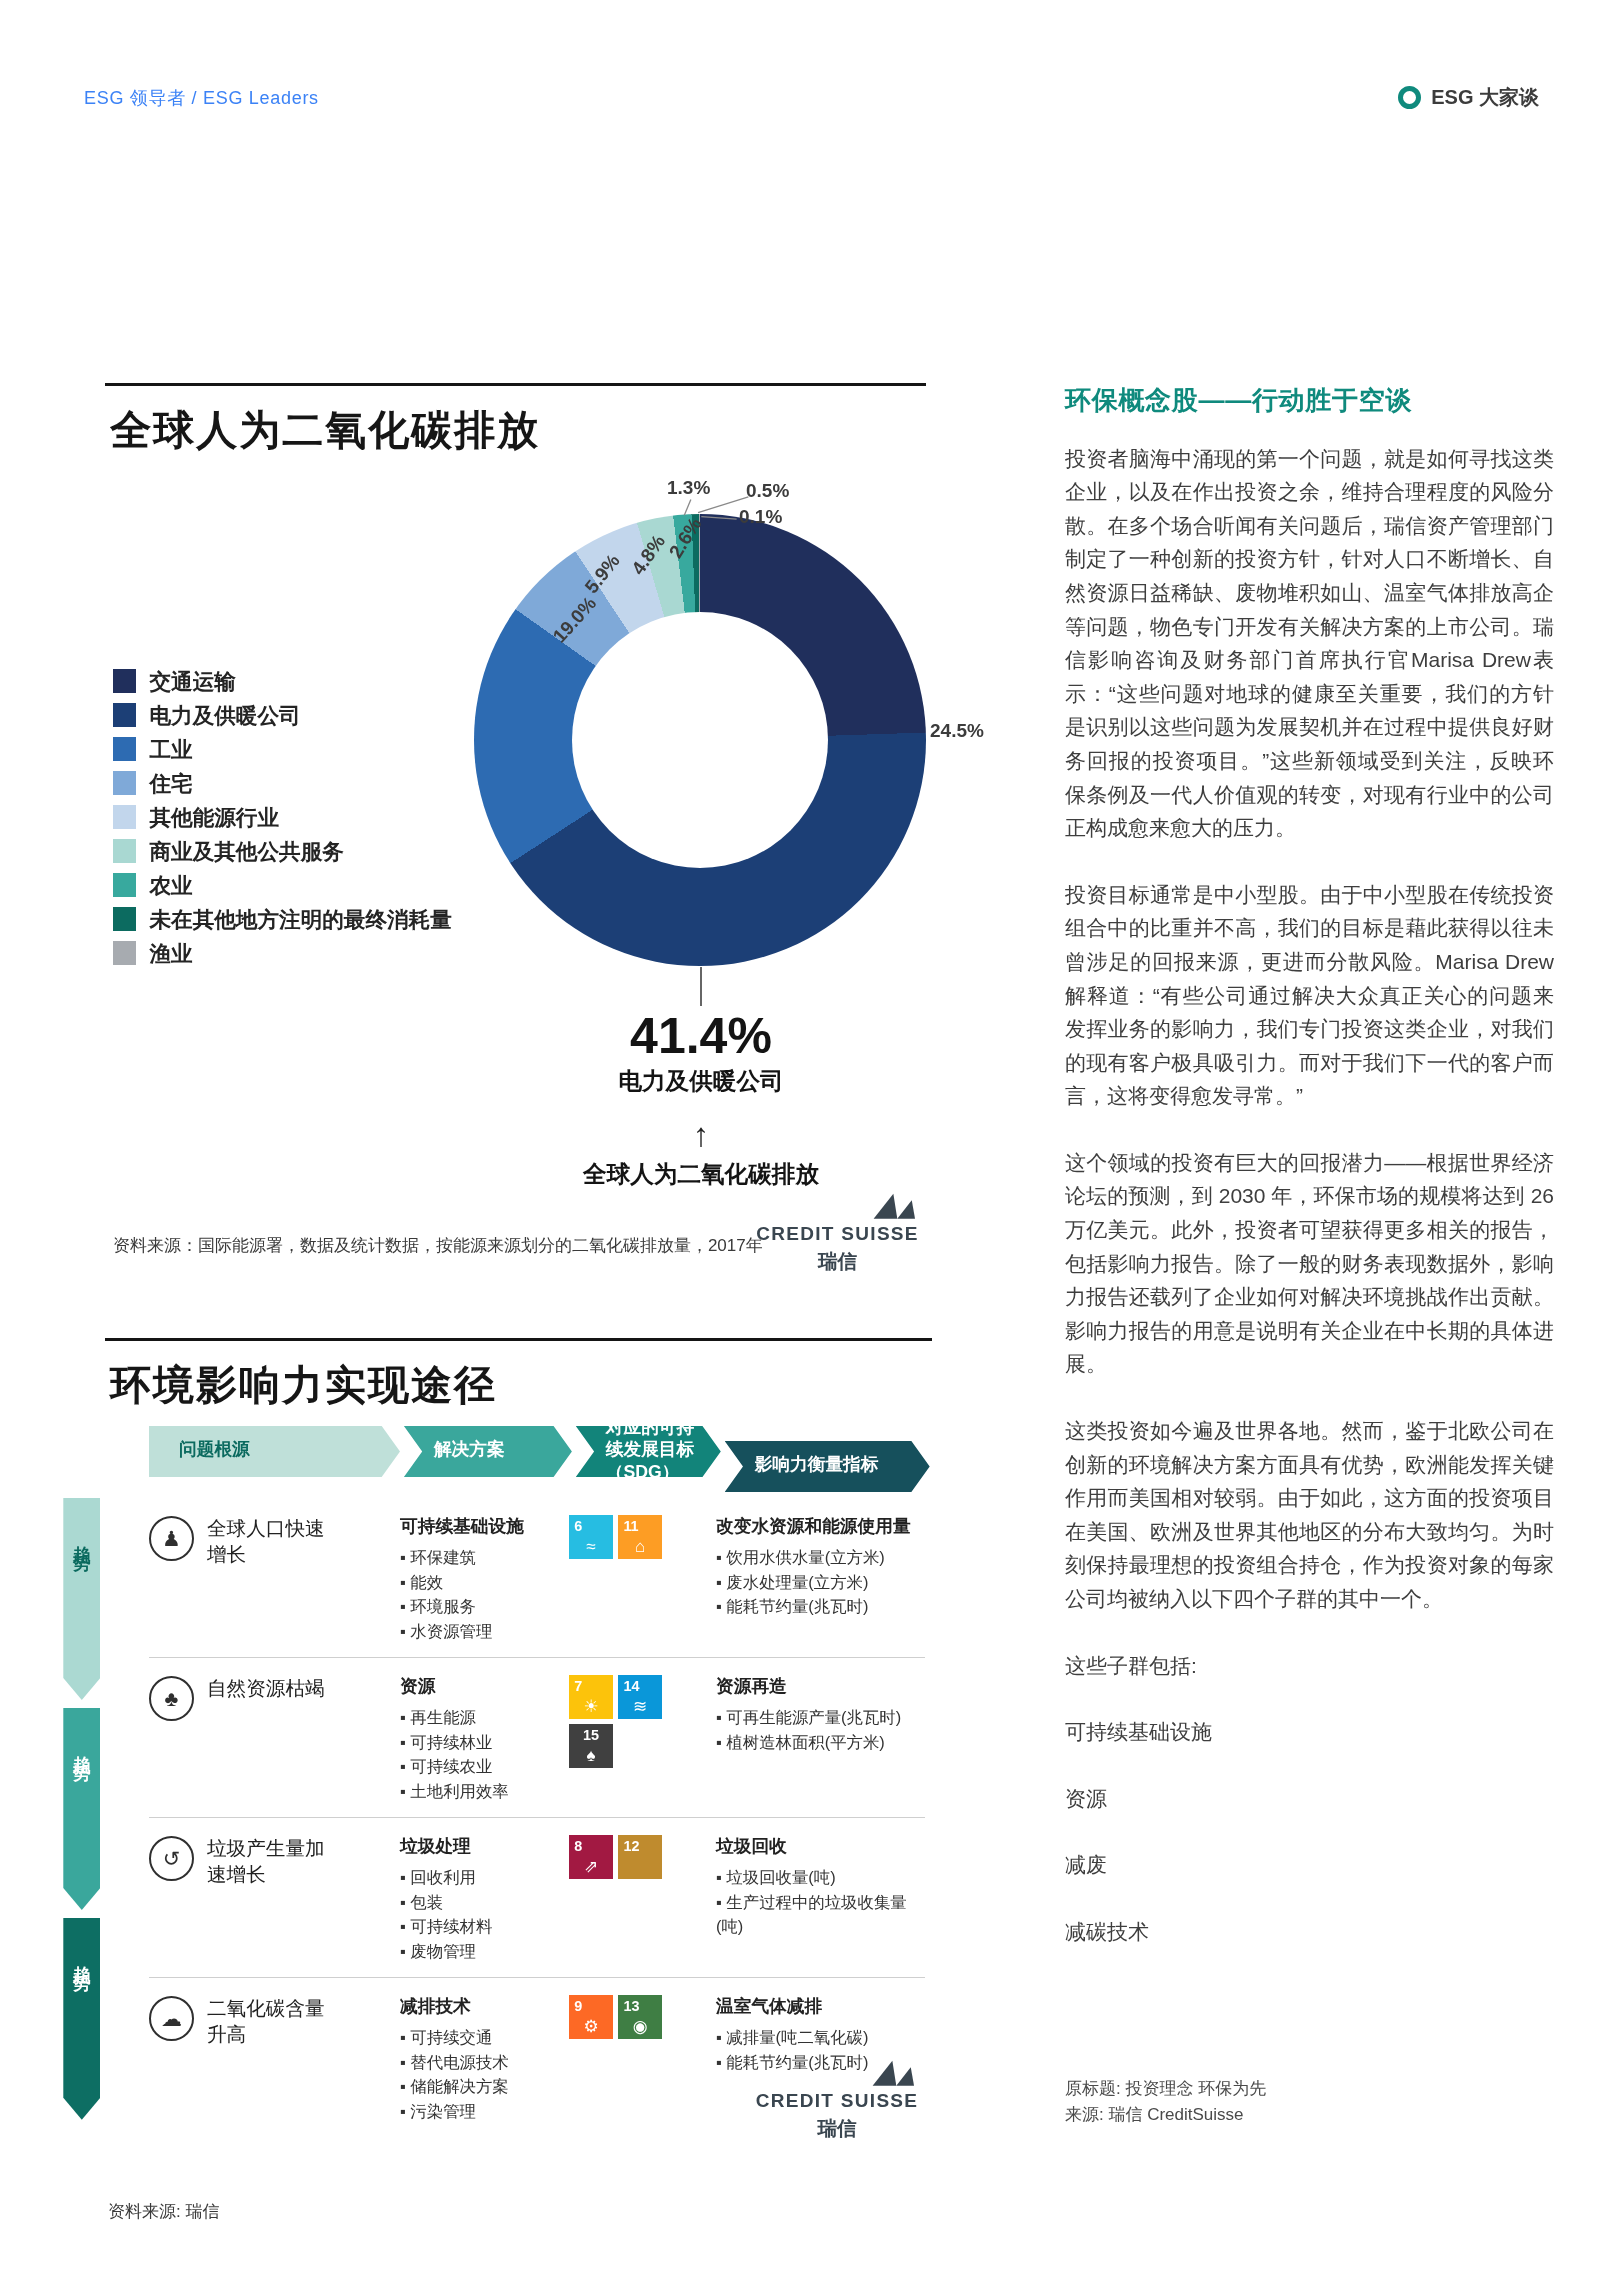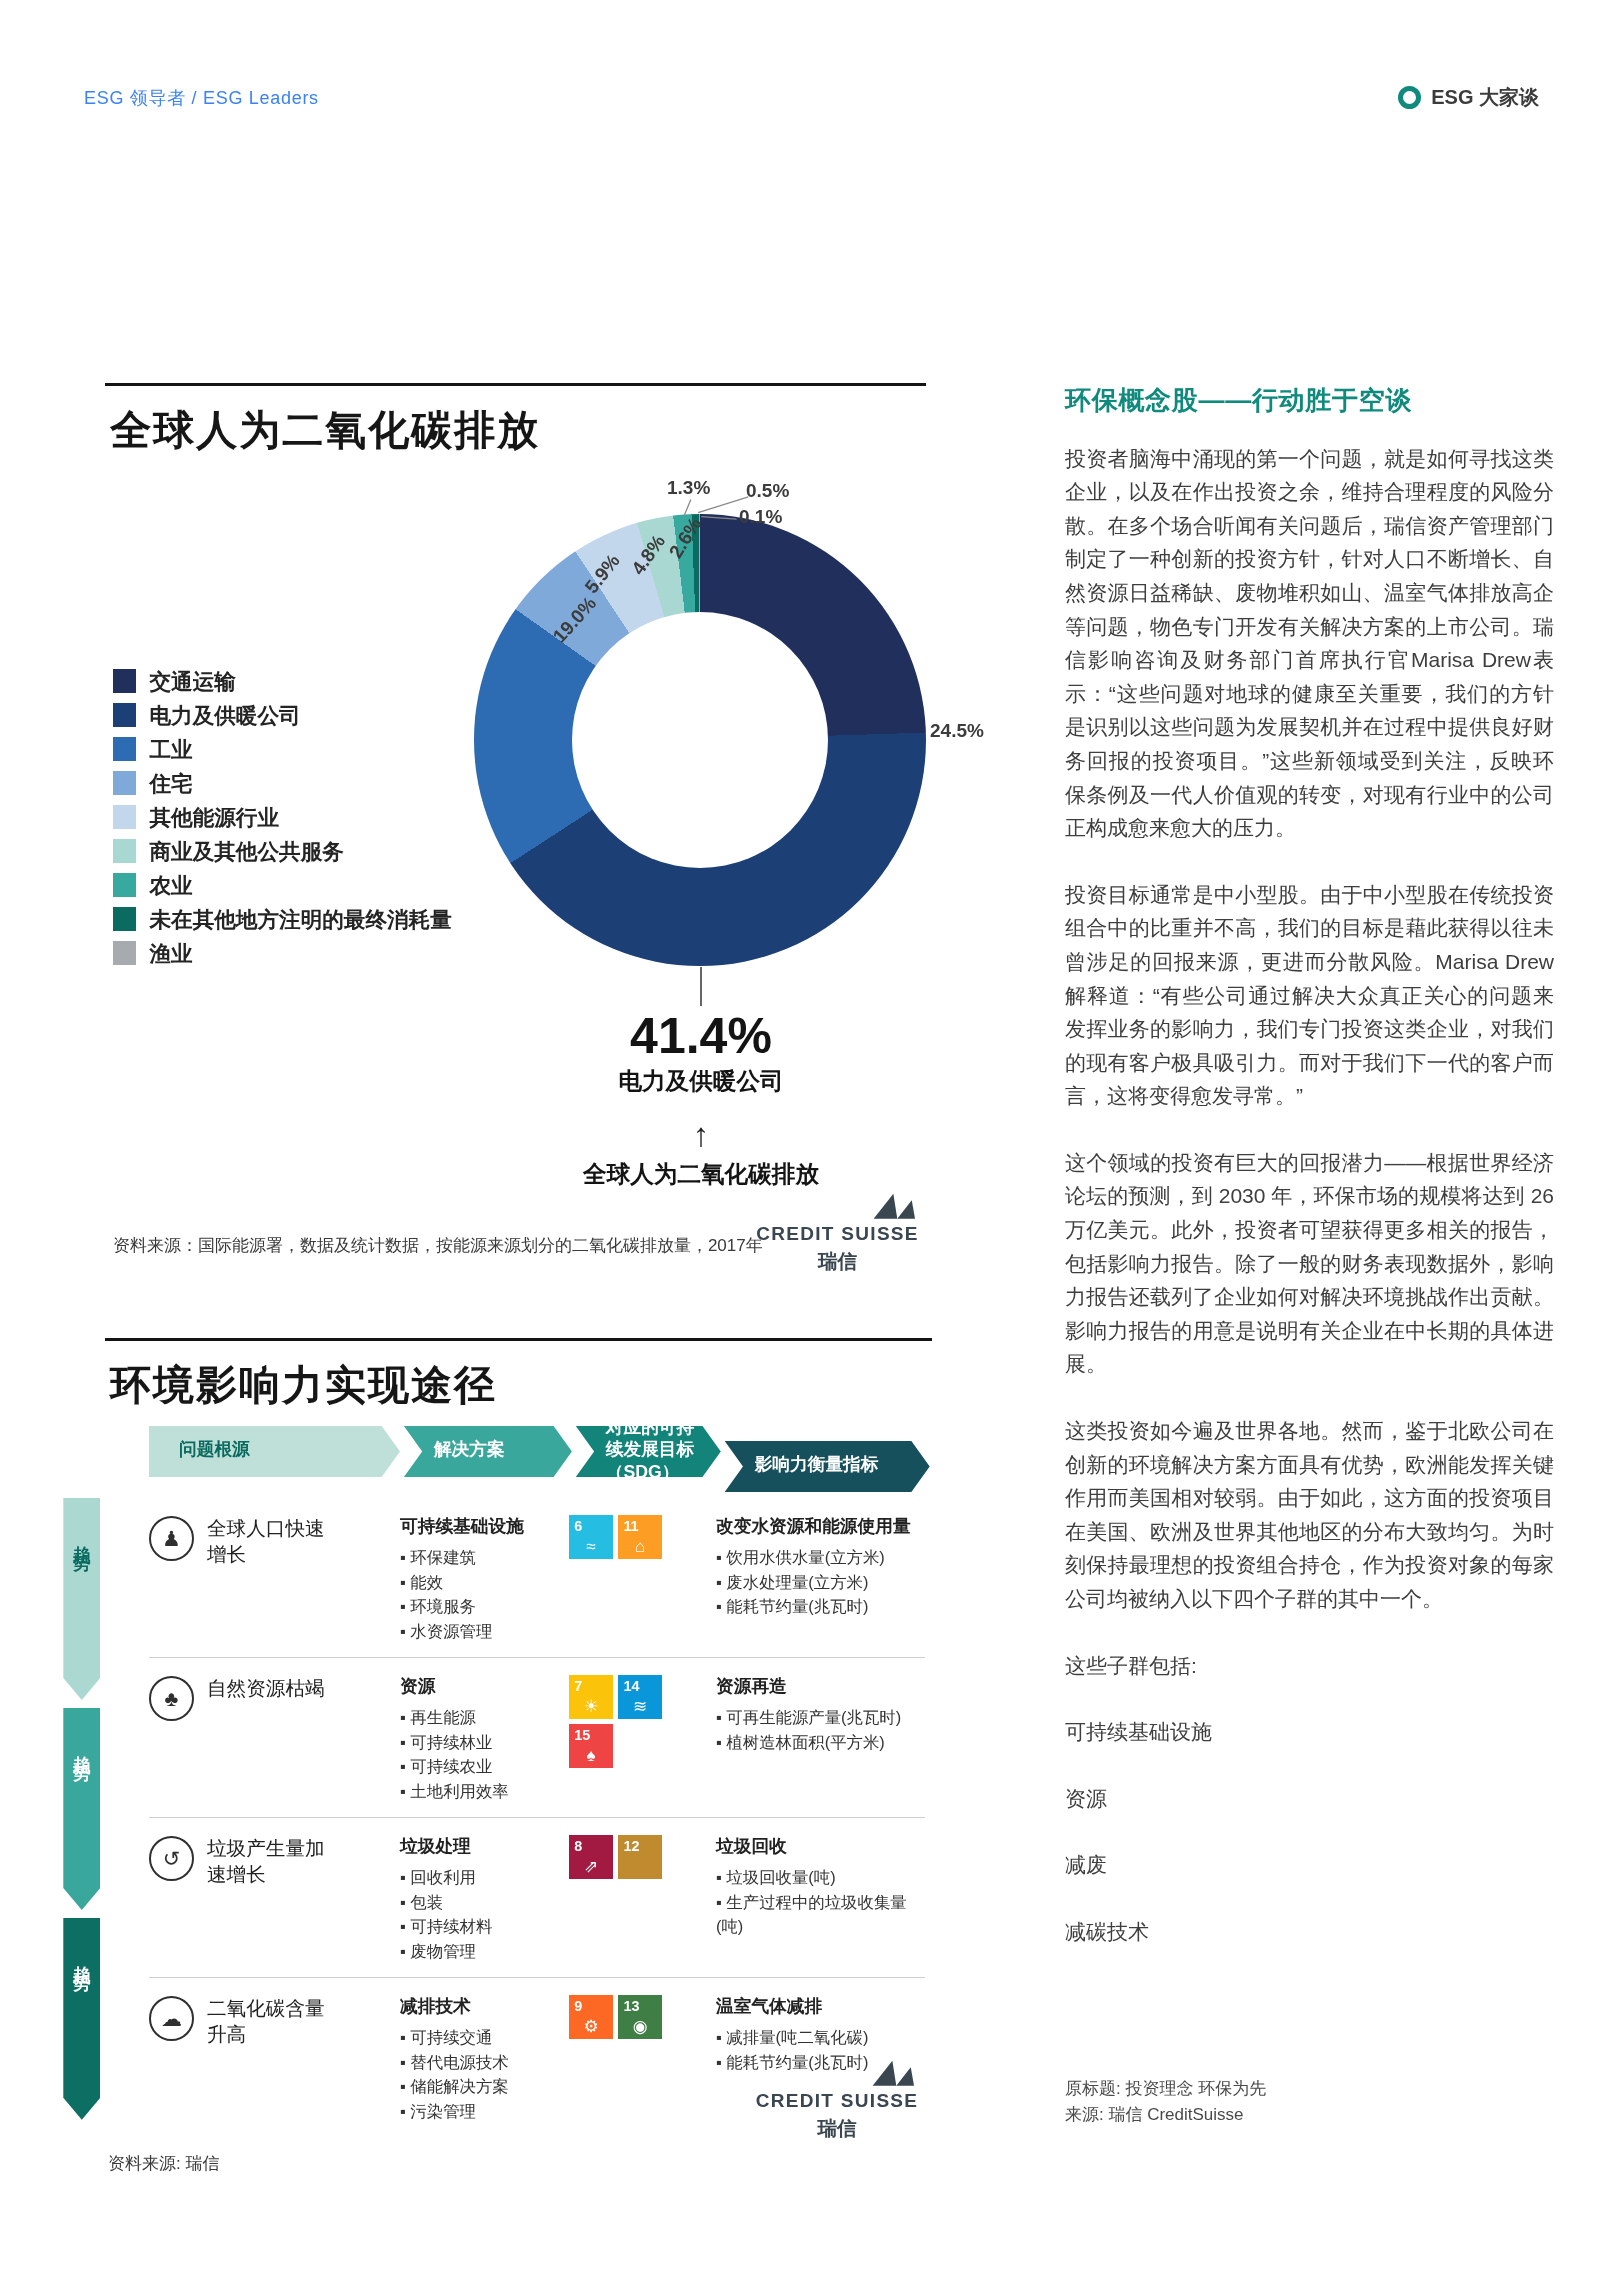--- a/index.html
+++ b/index.html
@@ -73,21 +73,21 @@
   .t-row:last-child{border-bottom:none;}
   .cA{display:flex;gap:13px;align-items:flex-start;padding-right:15.7px;}
   .p-icon{width:41px;height:41px;border:2px solid #2f2f2f;border-radius:50%;display:flex;align-items:center;justify-content:center;font-size:21px;color:#2f2f2f;flex:none;margin-top:1.3px;}
   .p-text{font-size:19.6px;font-weight:400;color:#222;line-height:1.35;max-width:134px;}
   .cell-title{font-size:17.7px;font-weight:700;color:#222;margin-bottom:7.9px;line-height:1.25;}
   .cell-list{font-size:16.4px;color:#333;line-height:1.5;white-space:pre-line;}
   .cC{display:flex;gap:5.2px;align-items:flex-start;flex-wrap:wrap;padding-right:5.2px;align-content:flex-start;}
   .sdg{width:44px;height:44px;color:#fff;padding:3.9px 5.2px;box-sizing:border-box;display:flex;flex-direction:column;justify-content:space-between;}
   .sdg-n{font-size:14.4px;font-weight:700;line-height:1;}
   .sdg-i{font-size:17px;line-height:1;align-self:center;}
-  .src2{position:absolute;left:46px;top:814px;font-size:17px;color:#3a3a3a;}
+  .src2{position:absolute;left:46px;top:862px;font-size:17px;color:#3a3a3a;}
   .chart2 .cs-logo{right:6.5px;top:720px;}
 
   
   .article{position:absolute;left:1065px;top:383px;width:489px;}
   .article h2{font-size:26px;font-weight:700;color:#0f8a7d;margin:0 0 23.6px;letter-spacing:0.7px;}
   .article p{font-size:21px;line-height:1.6;color:#3e3e3e;text-align:justify;margin:0 0 33px;}
   .article p.sub{text-align:left;}
   .art-footer{position:absolute;left:1065px;top:2076px;font-size:17px;color:#4a4a4a;line-height:1.55;}
 </style>
 </head>
@@ -253,21 +253,21 @@
         </div>
         <div class="cC">
           <div class="sdg" style="background-color: rgb(252, 195, 11);">
             <span class="sdg-n">7</span>
             <span class="sdg-i">☀</span>
           </div>
           <div class="sdg" style="background-color: rgb(10, 151, 217);">
             <span class="sdg-n">14</span>
             <span class="sdg-i">≋</span>
           </div>
-          <div class="sdg" style="background-color: #ef4444;">
+          <div class="sdg" style="background-color: #404040; text-align: center;">
             <span class="sdg-n">15</span>
             <span class="sdg-i">♠</span>
           </div>
         </div>
         <div class="cD">
           <div class="cell-title">资源再造</div>
           <div class="cell-list">▪ 可再生能源产量(兆瓦时)
 ▪ 植树造林面积(平方米)</div>
         </div>
       </div>

